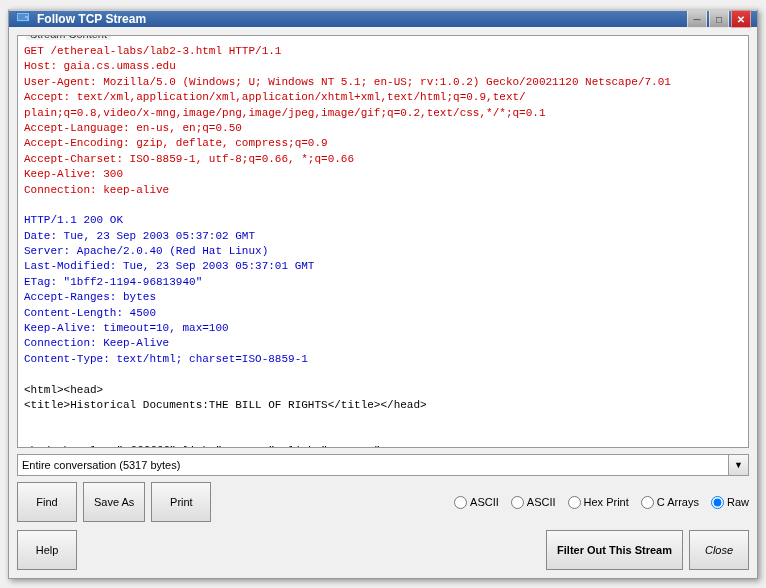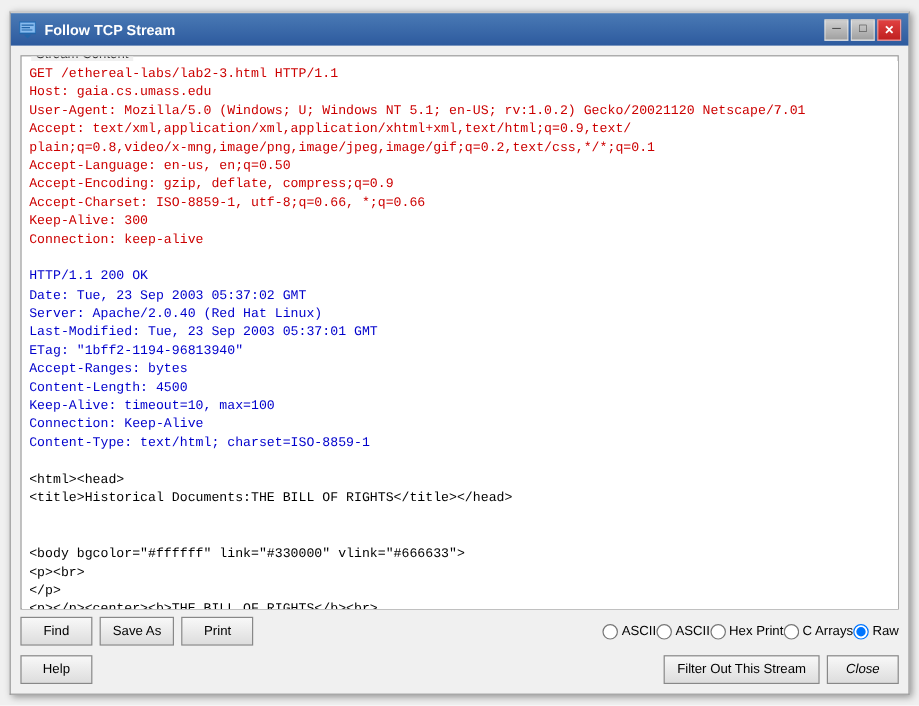--- a/index.html
+++ b/index.html
@@ -23,21 +23,21 @@
       border: 1px solid #999;
       border-top: 2px solid #ccc;
       box-shadow: 2px 2px 6px rgba(0,0,0,0.4);
       display: flex;
       flex-direction: column;
     }
 
     .title-bar {
       background: linear-gradient(to bottom, #4a7ab5, #2d5a9e);
       color: white;
-      height: 27px;
+      height: 16px;
       display: flex;
       align-items: center;
       padding: 0 6px;
       gap: 6px;
       flex-shrink: 0;
     }
 
     .title-bar-icon {
       width: 16px;
       height: 16px;
@@ -155,35 +155,36 @@
     }
 
     .button-row {
       display: flex;
       align-items: center;
       gap: 6px;
       flex-shrink: 0;
     }
 
     .btn {
-      height: 24px;
+      height: 40px;
       min-width: 60px;
       border: 1px solid #888;
       background: linear-gradient(to bottom, #f8f8f8, #ddd);
       font-size: 11px;
       cursor: pointer;
       padding: 0 10px;
       display: flex;
       align-items: center;
       justify-content: center;
     }
 
     .radio-group {
       display: flex;
       align-items: center;
+      gap: 12px;
       flex: 1;
       justify-content: flex-end;
     }
 
     .radio-label {
       display: flex;
       align-items: center;
       gap: 3px;
       font-size: 11px;
       cursor: pointer;
@@ -211,20 +212,21 @@
       display: flex;
       gap: 6px;
     }
 
     .btn-help {
       min-width: 60px;
     }
 
     .btn-filter {
       min-width: 130px;
+      font-weight: bold;
     }
 
     .btn-close {
       min-width: 60px;
       font-style: italic;
     }
 
     
     .stream-content::-webkit-scrollbar {
       width: 14px;
@@ -291,20 +293,26 @@
 </span><span class="text-black">&lt;html&gt;&lt;head&gt;
 &lt;title&gt;Historical Documents:THE BILL OF RIGHTS&lt;/title&gt;&lt;/head&gt;
 
 
 &lt;body bgcolor="#ffffff" link="#330000" vlink="#666633"&gt;
 &lt;p&gt;&lt;br&gt;
 &lt;/p&gt;
 &lt;p&gt;&lt;/p&gt;&lt;center&gt;&lt;b&gt;THE BILL OF RIGHTS&lt;/b&gt;&lt;br&gt;</span></div>
     </div>
 
+    <div class="dropdown-row">
+      <select class="dropdown-select">
+        <option>Entire conversation (5317 bytes)</option>
+      </select>
+      <div class="dropdown-btn">▼</div>
+    </div>
 
     <div class="button-row">
       <button class="btn">Find</button>
       <button class="btn">Save As</button>
       <button class="btn">Print</button>
 
       <div class="radio-group">
         <label class="radio-label">
           <input type="radio" name="encoding" value="ascii" style="">
           <span>ASCII</span>

